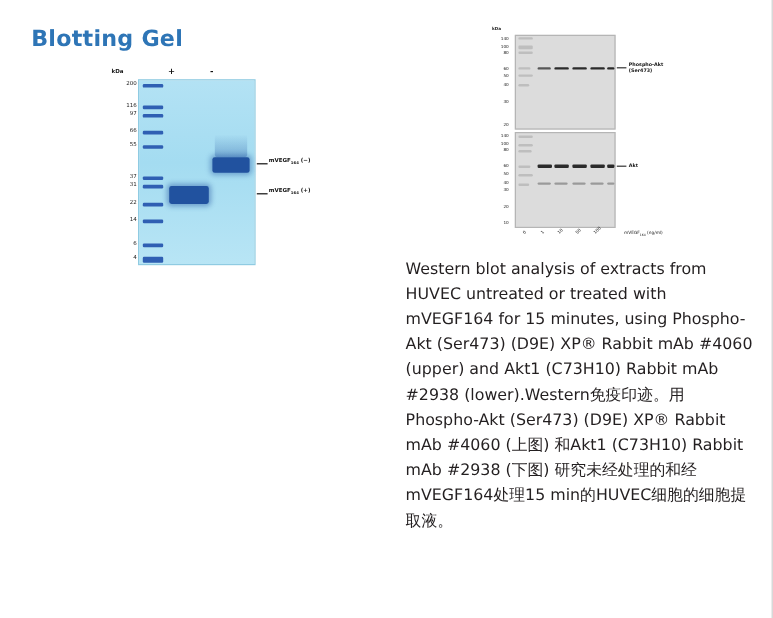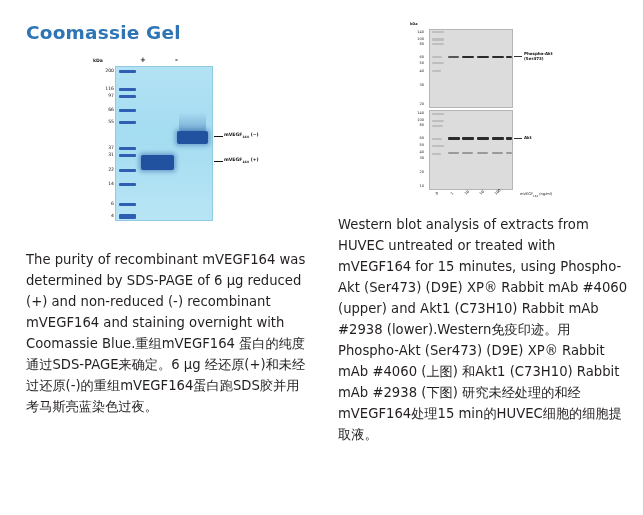--- a/index.html
+++ b/index.html
@@ -71,21 +71,21 @@
     font-family:"DejaVu Sans","Liberation Sans",sans-serif;
   }
 </style>
 </head>
 <body>
 
 <div class="page">
 
   <div class="col left">
 
-    <h2 class="panel-title">Coomassie Gel</h2>
+    <h2 class="panel-title">Blotting Gel</h2>
 
     <div class="figure-wrap">
       <div class="gel-fig">
 
         <div class="lane-hdr" style="left:49px;top:-1px;">+</div>
         <div class="lane-hdr" style="left:84px;top:-1px;">-</div>
 
         <div class="gel-ladder-col">
           <div class="lad-unit" style="top:1px;">kDa</div>
           <div class="lad-mark" style="top:11px;">200</div>
@@ -126,21 +126,20 @@
         </div>
 
         <div class="leader" style="left:123px;top:104px;width:9px;"></div>
         <div class="band-label" style="left:133px;top:100px;">
           <span>mVEGF</span><sub>164</sub><span> (+)</span>
         </div>
 
       </div>
     </div>
 
-    <p class="caption">The purity of recombinant mVEGF164 was determined by SDS-PAGE of 6 µg reduced (+) and non-reduced (-) recombinant mVEGF164 and staining overnight with Coomassie Blue.重组mVEGF164 蛋白的纯度通过SDS-PAGE来确定。6 µg 经还原(+)和未经过还原(-)的重组mVEGF164蛋白跑SDS胶并用考马斯亮蓝染色过夜。</p>
   </div>
 
   <div class="col right">
 
 
     <div class="figure-wrap">
       <div class="wb-fig">
 
         <div class="wb-unit" style="top:0px;">kDa</div>
 

